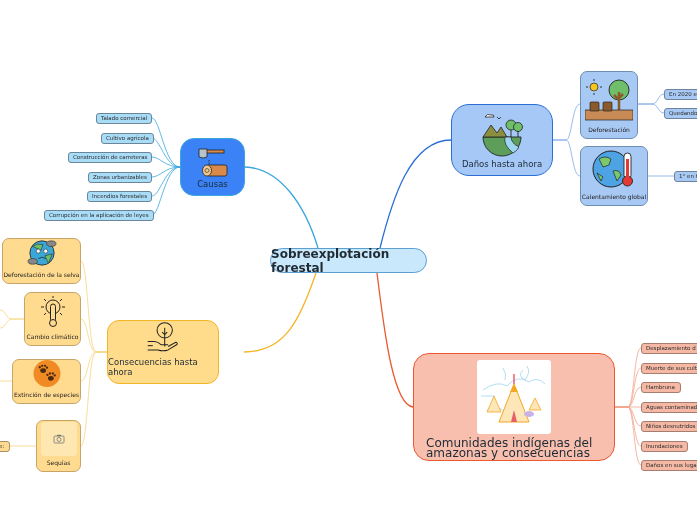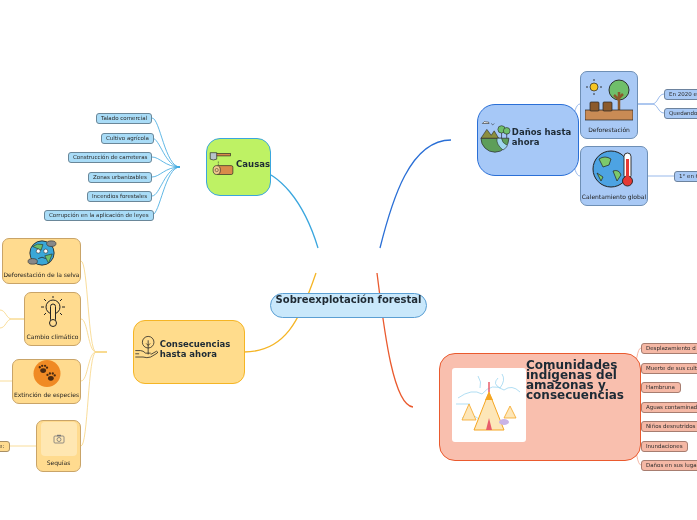--- a/index.html
+++ b/index.html
@@ -8,30 +8,30 @@
       background: #ffffff;
       font-family: "DejaVu Sans", sans-serif;
     }
     #connectors { position: absolute; left: 0; top: 0; width: 697px; height: 520px; }
     .node { position: absolute; box-sizing: border-box; }
 
     
     .central {
       left: 270px; top: 248px; width: 157px; height: 25px;
       background: #c9e8fb; border: 1.5px solid #5b9fd3; border-radius: 13px;
-      display: flex; align-items: flex-start; justify-content: center;
-      font-weight: bold; font-size: 10px; color: #1f2a33; margin-top: 45px;
+      display: flex; align-items: center; justify-content: center;
+      font-weight: bold; font-size: 12px; color: #1f2a33;
     }
 
     
     .main {
-      display: flex; flex-direction: row; align-items: center; justify-content: flex-end;
-      padding-bottom: 6px; font-weight: bold; font-size: 8.5px; color: #1d2a35; margin-left: 26px;
-    }
-    .causas { left: 180px; top: 138px; width: 65px; height: 58px; background: #bef264; border: 1.5px solid #3aa6de; border-radius: 14px; }
+      display: flex; flex-direction: column; align-items: center; justify-content: flex-end;
+      padding-bottom: 6px; font-weight: normal; font-size: 8.5px; color: #1d2a35;
+    }
+    .causas { left: 180px; top: 138px; width: 65px; height: 58px; background: #3b82f6; border: 1.5px solid #3aa6de; border-radius: 14px; }
     .danos { left: 451px; top: 104px; width: 102px; height: 72px; background: #a6c8f7; border: 1.5px solid #2a6fd6; border-radius: 18px; }
     .conse { left: 107px; top: 320px; width: 112px; height: 64px; background: #ffdc8c; border: 1.5px solid #f5b525; border-radius: 12px; }
     .comun { left: 413px; top: 353px; width: 202px; height: 108px; background: #f9bfae; border: 1.5px solid #ea5a2e; border-radius: 16px; justify-content: flex-start; align-items: flex-start; padding: 6px 12px; }
     .comun .pic { width: 74px; height: 74px; background: #ffffff; border-radius: 3px; align-self: center; margin-bottom: 4px; }
     .comun .lbl { font-size: 12px; line-height: 10px; text-align: left; }
 
     
     .card {
       display: flex; flex-direction: column; align-items: center; justify-content: flex-end;
       padding-bottom: 5px; font-size: 6px; color: #222;

